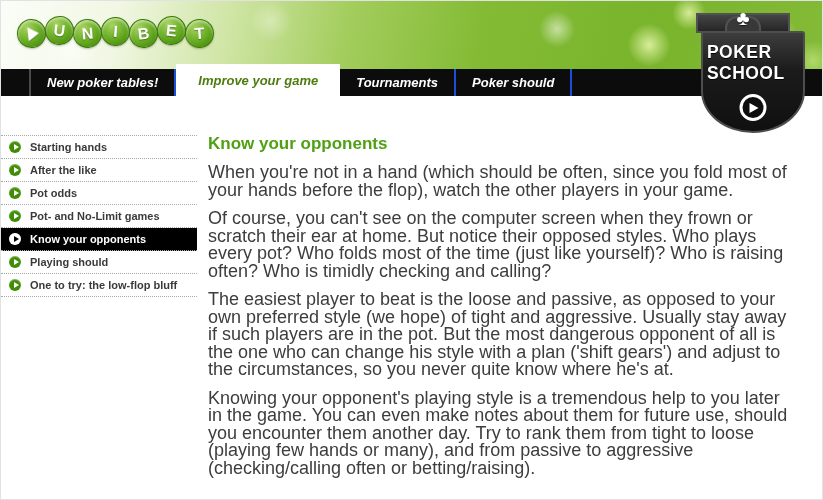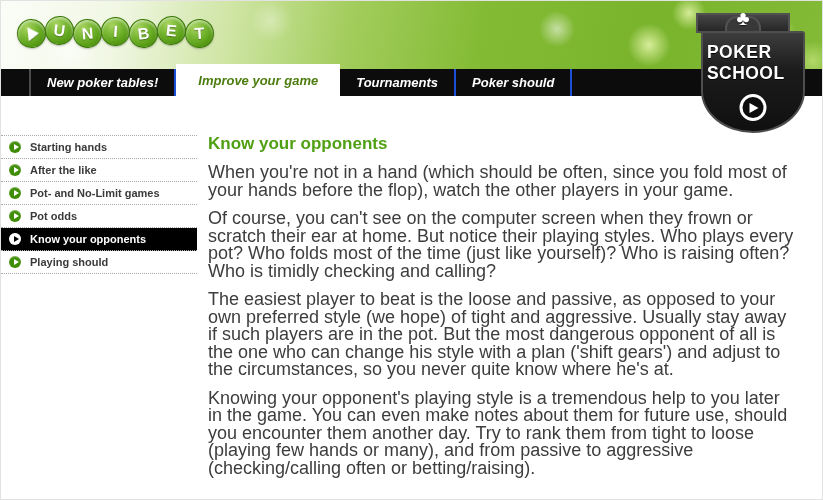--- a/index.html
+++ b/index.html
@@ -179,43 +179,49 @@
     <div class="side-item">
       <span class="bullet">
           <span class="btri"></span>
         </span>
       <span>After the like</span>
     </div>
     <div class="side-item">
       <span class="bullet">
           <span class="btri"></span>
         </span>
+      <span>Pot odds</span>
+    </div>
+    <div class="side-item">
+      <span class="bullet">
+          <span class="btri"></span>
+        </span>
       <span>Pot- and No-Limit games</span>
     </div>
-    <div class="side-item">
-      <span class="bullet">
-          <span class="btri"></span>
-        </span>
-      <span>Pot odds</span>
-    </div>
     <div class="side-item active">
       <span class="bullet">
           <span class="btri"></span>
         </span>
       <span>Know your opponents</span>
     </div>
     <div class="side-item">
       <span class="bullet">
           <span class="btri"></span>
         </span>
       <span>Playing should</span>
+    </div>
+    <div class="side-item">
+      <span class="bullet">
+          <span class="btri"></span>
+        </span>
+      <span>One to try: the low-flop bluff</span>
     </div>
   </div>
 
   <div class="content">
     <h1>Know your opponents</h1>
     <p>When you're not in a hand (which should be often, since you fold most of your hands before the flop), watch the other players in your game.</p>
-    <p>Of course, you can't see on the computer screen when they frown or scratch their ear at home. But notice their playing styles. Who plays every pot? Who folds most of the time (just like yourself)? Who is raising often? Who is timidly checking and calling?</p>
+    <p>Of course, you can't see on the computer screen when they frown or scratch their ear at home. But notice their opposed styles. Who plays every pot? Who folds most of the time (just like yourself)? Who is raising often? Who is timidly checking and calling?</p>
     <p>The easiest player to beat is the loose and passive, as opposed to your own preferred style (we hope) of tight and aggressive. Usually stay away if such players are in the pot. But the most dangerous opponent of all is the one who can change his style with a plan ('shift gears') and adjust to the circumstances, so you never quite know where he's at.</p>
     <p>Knowing your opponent's playing style is a tremendous help to you later in the game. You can even make notes about them for future use, should you encounter them another day. Try to rank them from tight to loose (playing few hands or many), and from passive to aggressive (checking/calling often or betting/raising).</p>
   </div>
 
 </div>
 
 </body></html>

